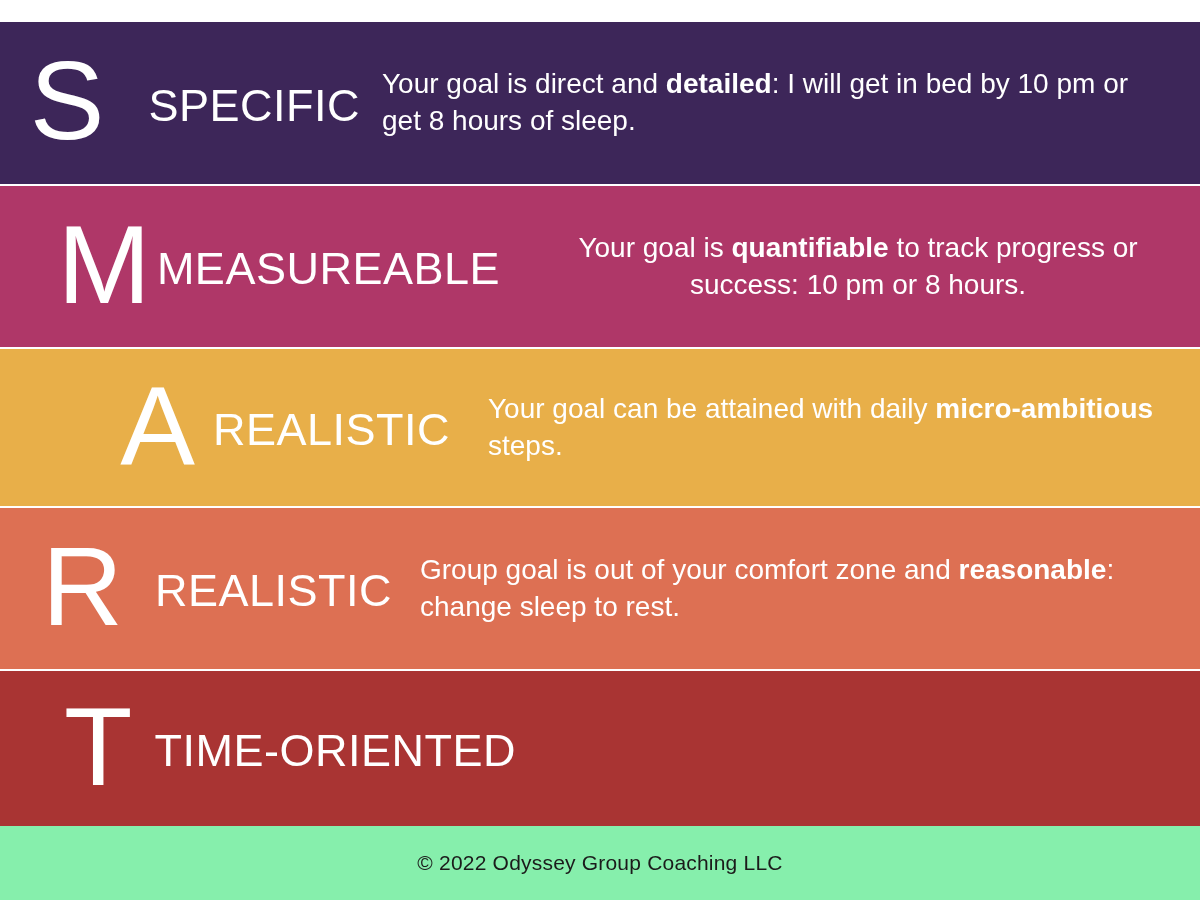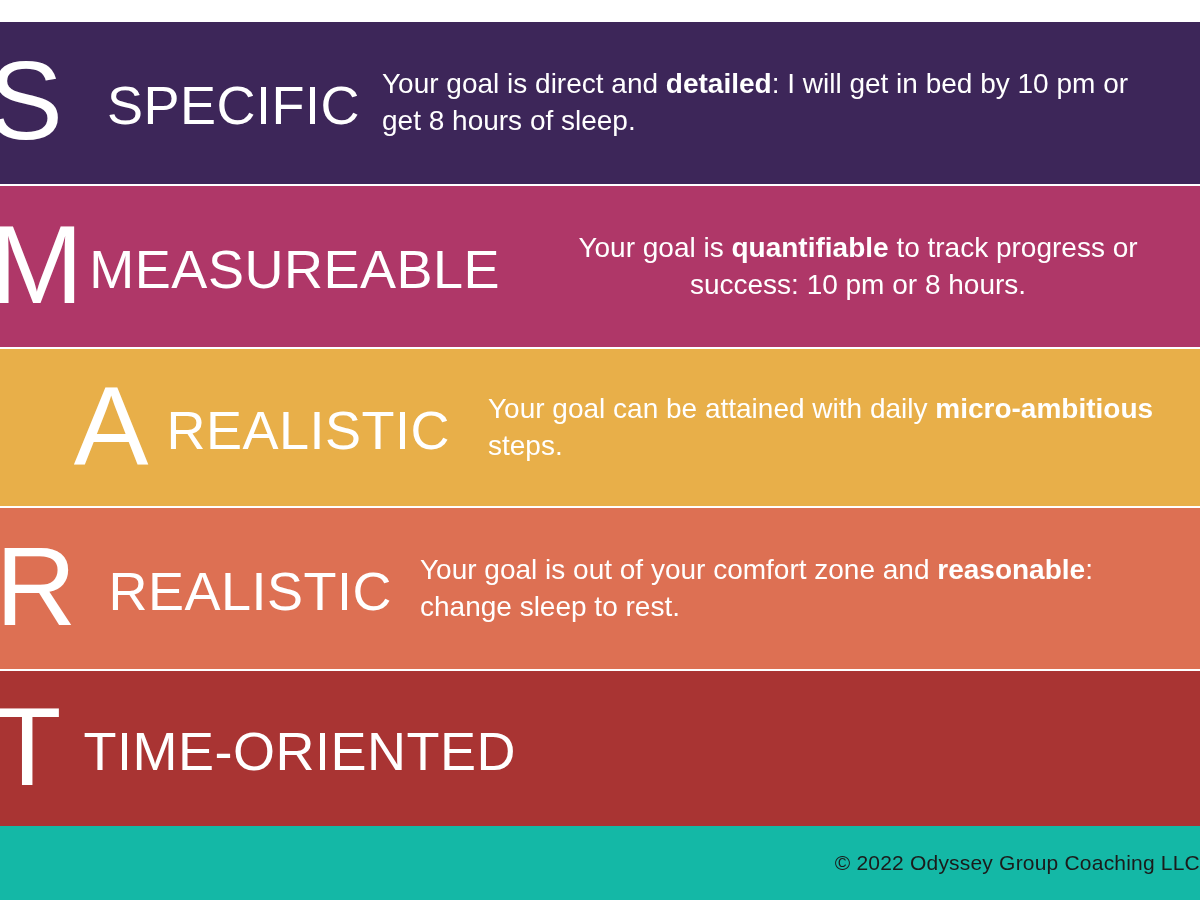--- a/index.html
+++ b/index.html
@@ -67,21 +67,21 @@
     font-family: "Liberation Sans", sans-serif;
     display: block;
     text-align: center;
     position: relative;
     top: -2px;
   }
 
   .label {
     color: #ffffff;
     font-weight: 400;
-    font-size: 54px;
+    font-size: 45px;
     letter-spacing: 0.5px;
     line-height: 1;
     font-family: "Liberation Sans", sans-serif;
     white-space: nowrap;
     position: relative;
     top: 2px;
   }
 
   .desc {
     color: #ffffff;
@@ -125,22 +125,22 @@
   .band-t { height: 155px; }
   .band-t .left-cluster { width: 516px; padding-left: 30px; }
   .band-t .initial { font-size: 112px; margin-right: 22px; }
   .band-t .desc { width: 672px; padding-left: 12px; }
 
   .footer {
     width: 1200px;
     height: 80px;
     display: flex;
     align-items: center;
-    justify-content: flex-end;
-    background: #14b8a6;
+    justify-content: center;
+    background: #86efac;
   }
 
   .footer-text {
     color: #1b1b1b;
     font-size: 21px;
     font-weight: 400;
     letter-spacing: 0.2px;
     font-family: "Liberation Sans", sans-serif;
   }
 </style>
@@ -179,21 +179,21 @@
       <div class="desc"><span>Your goal can be attained with daily </span><b>micro-ambitious</b><span> steps.</span></div>
     </div>
 
     <div class="band-sep"></div>
 
     <div class="band band-r" style="background-color: rgb(221, 112, 83);">
       <div class="left-cluster">
         <span class="initial">R</span>
         <span class="label">REALISTIC</span>
       </div>
-      <div class="desc"><span>Your goal is out of your comfort zone and </span><b>reasonable</b><span>: change sleep to rest.</span></div>
+      <div class="desc"><span>Group goal is out of your comfort zone and </span><b>reasonable</b><span>: change sleep to rest.</span></div>
     </div>
 
     <div class="band-sep"></div>
 
     <div class="band band-t" style="background-color: rgb(169, 52, 51);">
       <div class="left-cluster">
         <span class="initial">T</span>
         <span class="label">TIME-ORIENTED</span>
       </div>
     </div>

